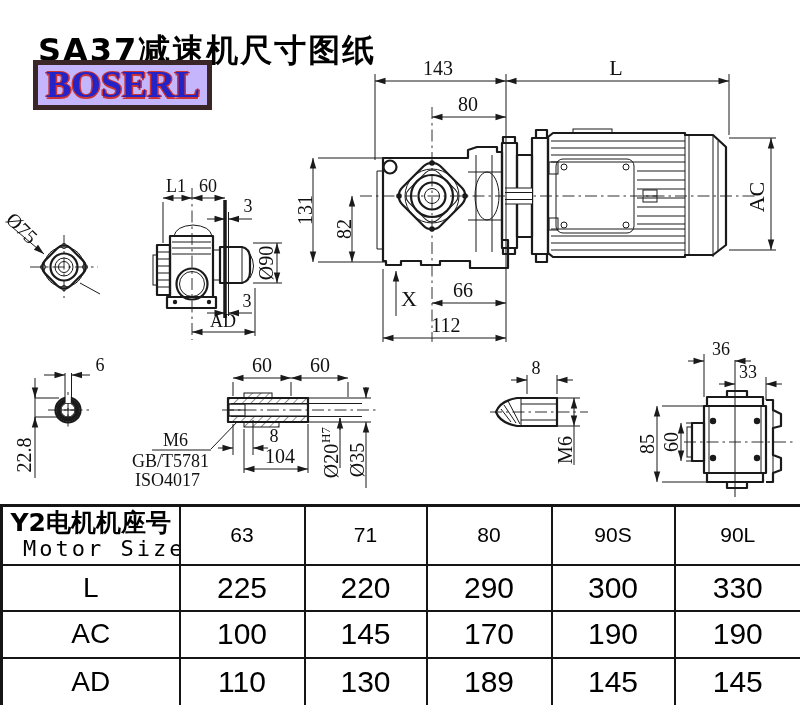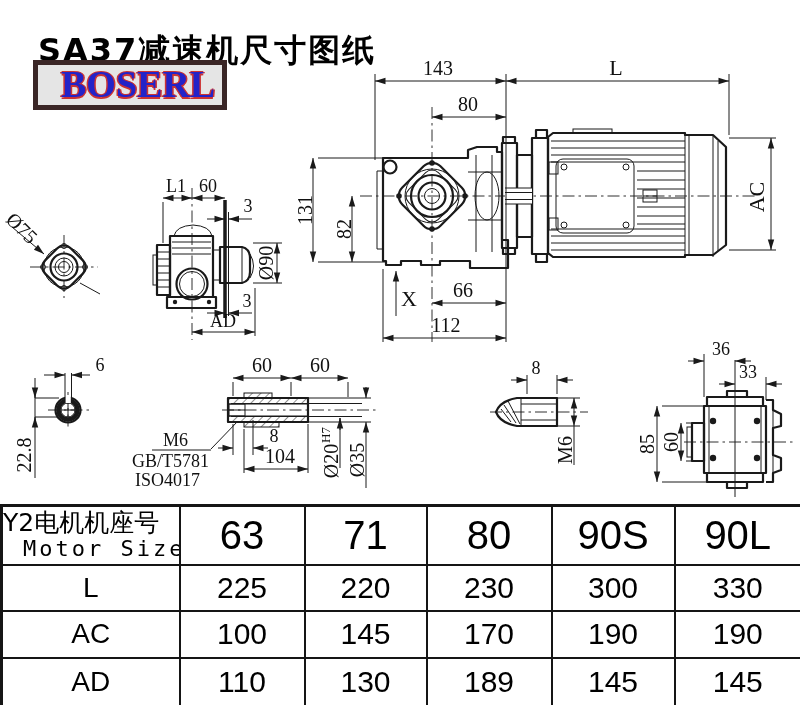--- a/index.html
+++ b/index.html
@@ -1,45 +1,45 @@
 <!DOCTYPE html>
 <html><head>
 <meta charset="utf-8">
 <style>
   html,body{margin:0;padding:0;background:#fff;}
   .page{position:relative;width:800px;height:705px;background:#fff;overflow:hidden;
         font-family:"Liberation Sans",sans-serif;}
   .title{position:absolute;left:38px;top:10px;font-family:"DejaVu Sans",sans-serif;
          font-size:32px;font-weight:700;color:#000;letter-spacing:2px;white-space:nowrap;margin-top:19px;}
-  .logo{position:absolute;left:33px;top:60px;border:5px solid #3a2626;background:#e5e5e5;
-        padding:0px 7px 2px 23px;line-height:1;}
+  .logo{position:absolute;left:33px;top:60px;border:5px solid #3a2626;background:#c4b5fd;
+        padding:0px 7px 2px 8px;line-height:1;}
   .logo span{font-family:"Liberation Serif",serif;font-size:38px;font-weight:700;color:#2323c8;
         text-shadow:-1.5px 0 0 #cd3333,1.5px 0 0 #cd3333,0 -1.5px 0 #cd3333,0 1.5px 0 #cd3333;}
   svg{position:absolute;left:0;top:0;}
   .tk{fill:none;stroke:#1a1a1a;stroke-width:2.2;stroke-linejoin:round;}
   .tk3{fill:none;stroke:#1a1a1a;stroke-width:3.5;}
   .tn{fill:none;stroke:#1a1a1a;stroke-width:1;}
   .cl{fill:none;stroke:#1a1a1a;stroke-width:0.9;stroke-dasharray:12 4 2.5 4;}
   .dm{fill:none;stroke:#1a1a1a;stroke-width:1;}
   .dt{font-family:"Liberation Serif",serif;font-size:20px;fill:#111;text-anchor:middle;}
   .d18{font-size:18px;}
   .d22{font-size:22px;}
   .d13{font-size:13px;}
   .dst{text-anchor:start;font-size:18px;}
   .dot{fill:#1a1a1a;stroke:none;}
   .wht{fill:#fff;stroke:none;}
   
   .dim-table{position:absolute;left:0;top:504px;width:800px;height:201px;border-collapse:collapse;
              table-layout:fixed;background:#fff;border:3px solid #151515;}
   .dim-table th,.dim-table td{border:2.5px solid #151515;text-align:center;vertical-align:middle;
              color:#000;font-weight:400;padding:0;overflow:hidden;}
-  .hdr-cn{font-family:"DejaVu Sans",sans-serif;font-size:25px;text-align:left;line-height:1.1;white-space:nowrap;}
+  .hdr-cn{font-family:"DejaVu Sans",sans-serif;font-size:25px;text-align:center;line-height:1.1;white-space:nowrap;font-weight:bold;}
   .hdr-en{font-family:"DejaVu Sans Mono",monospace;font-size:22px;text-align:left;letter-spacing:3px;
           line-height:1.1;padding-left:20px;white-space:nowrap;}
-  .col-h{font-size:40px;}
+  .col-h{font-size:21px;}
   .row-l{font-size:28px;}
   .val{font-size:30px;}
 </style>
 </head>
 <body>
 
 <div class="page">
 
 <svg width="800" height="505" viewBox="0 0 800 505">
   <defs>
@@ -296,21 +296,21 @@
     <th class="col-h">63</th>
     <th class="col-h">71</th>
     <th class="col-h">80</th>
     <th class="col-h">90S</th>
     <th class="col-h">90L</th>
   </tr>
   <tr style="height:46px">
     <td class="row-l">L</td>
     <td class="val">225</td>
     <td class="val">220</td>
-    <td class="val">230</td>
+    <td class="val">290</td>
     <td class="val">300</td>
     <td class="val">330</td>
   </tr>
   <tr style="height:47px">
     <td class="row-l">AC</td>
     <td class="val">100</td>
     <td class="val">145</td>
     <td class="val">170</td>
     <td class="val">190</td>
     <td class="val">190</td>

